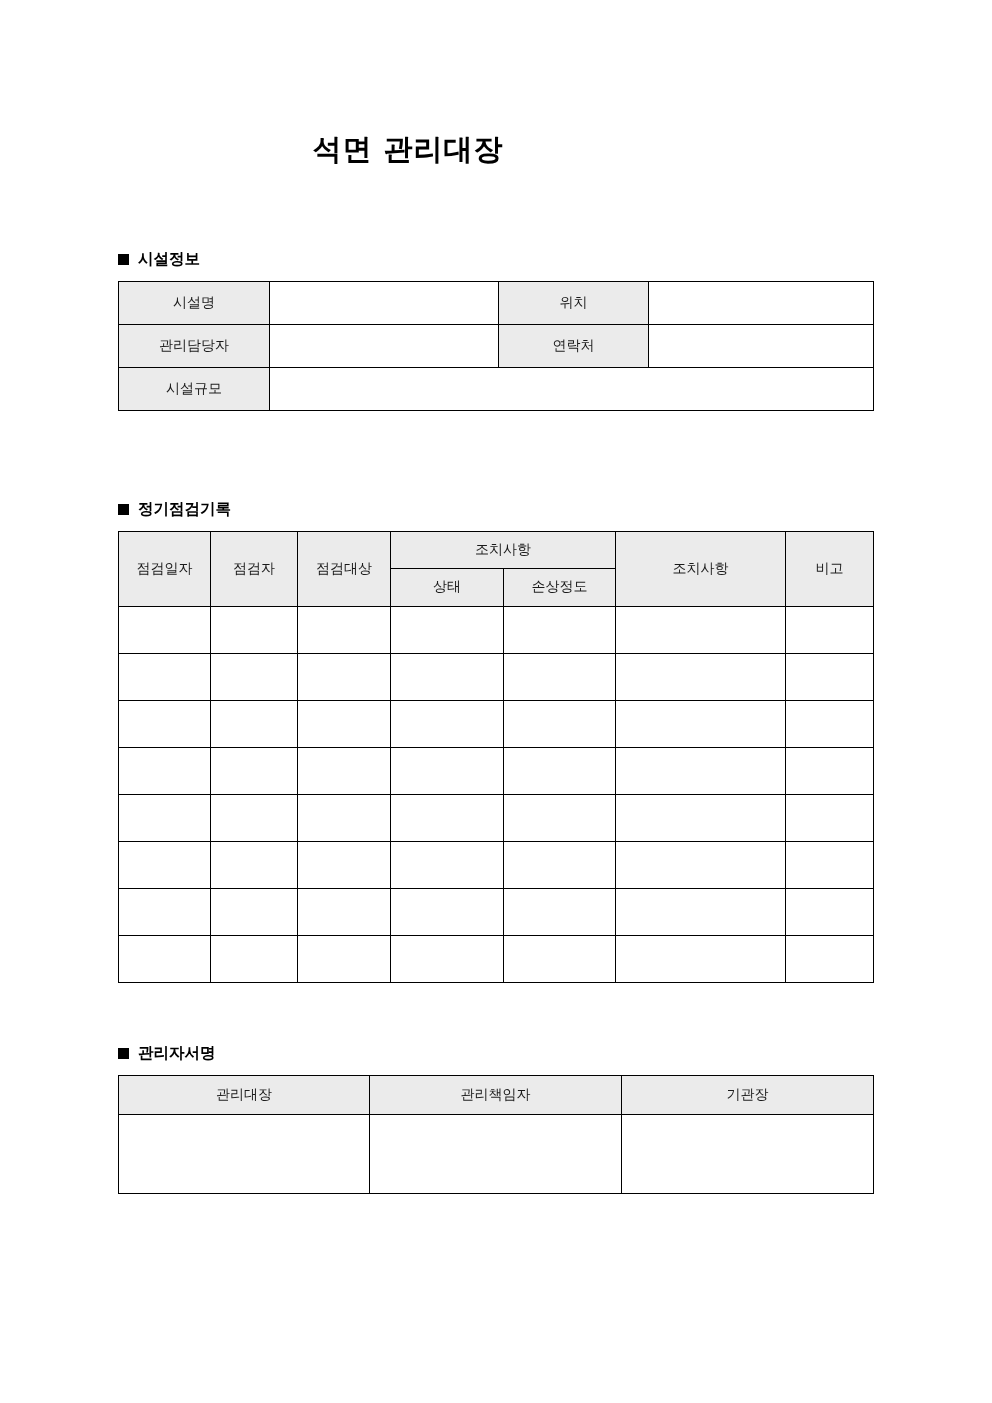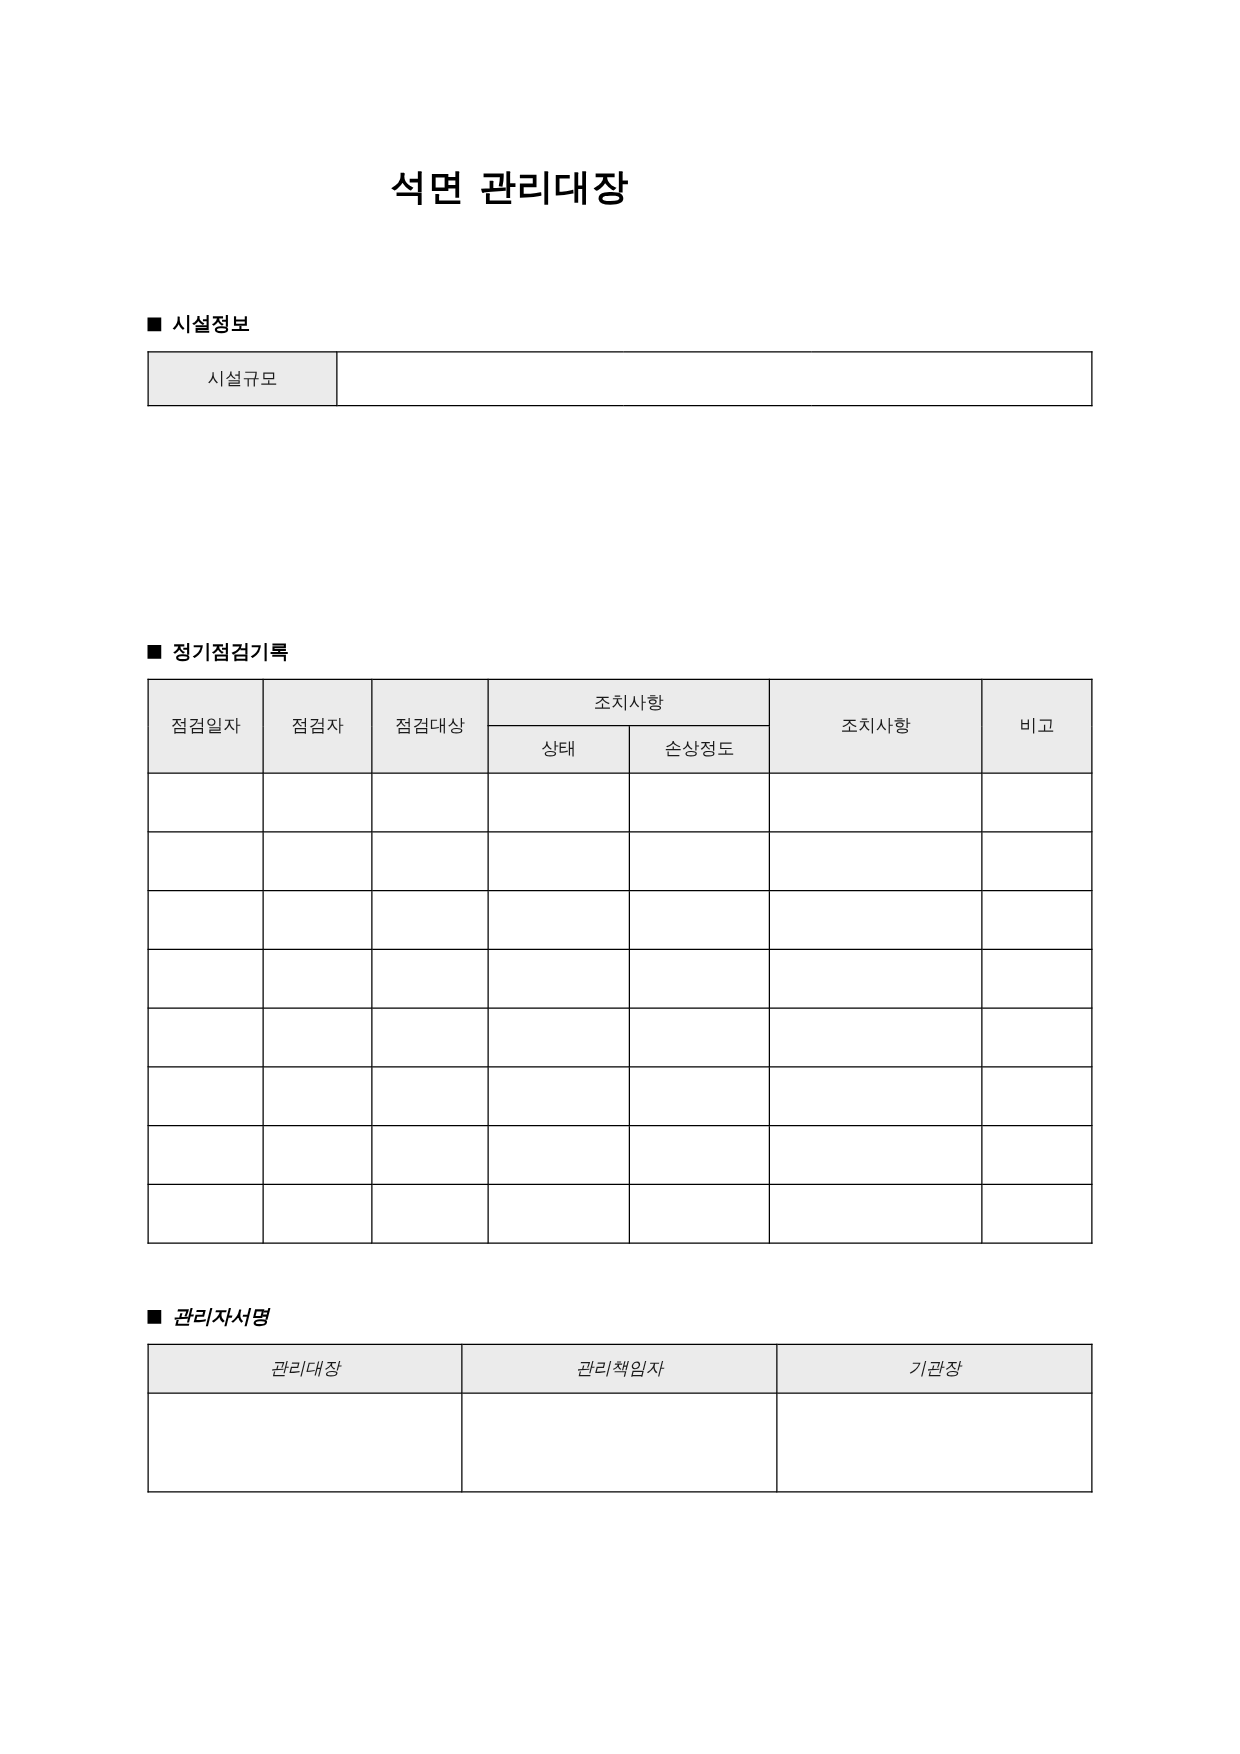--- a/index.html
+++ b/index.html
@@ -85,22 +85,22 @@
   #inspection-table th { height: 32px; }
   #inspection-table th.tall { height: 74px; }
   #inspection-table tbody td { height: 46px; }
 
   
   #signature-table th { height: 38px; }
   #signature-table td.sign-area { height: 78px; }
 
   
   #section-facility   { top: 250px; }
-  #section-inspection { top: 512px; }
-  #section-signature  { top: 1044px; font-style: italic; }
+  #section-inspection { top: 500px; }
+  #section-signature  { top: 1044px; }
 </style>
 </head>
 <body>
 
 <div class="page">
 
   <div class="doc-title">석면 관리대장</div>
 
   <div class="section" id="section-facility">
     <div class="section-heading">
@@ -109,20 +109,32 @@
     </div>
 
     <table class="form" id="facility-table">
       <colgroup>
         <col style="width:151px">
         <col style="width:229px">
         <col style="width:150px">
         <col style="width:225px">
       </colgroup>
       <tbody>
+        <tr>
+          <td class="label-cell">시설명</td>
+          <td class="blank-cell"></td>
+          <td class="label-cell">위치</td>
+          <td class="blank-cell"></td>
+        </tr>
+        <tr>
+          <td class="label-cell">관리담당자</td>
+          <td class="blank-cell"></td>
+          <td class="label-cell">연락처</td>
+          <td class="blank-cell"></td>
+        </tr>
         <tr>
           <td class="label-cell">시설규모</td>
           <td class="blank-cell" colspan="3"></td>
         </tr>
       </tbody>
     </table>
   </div>
 
   <div class="section" id="section-inspection">
     <div class="section-heading">

